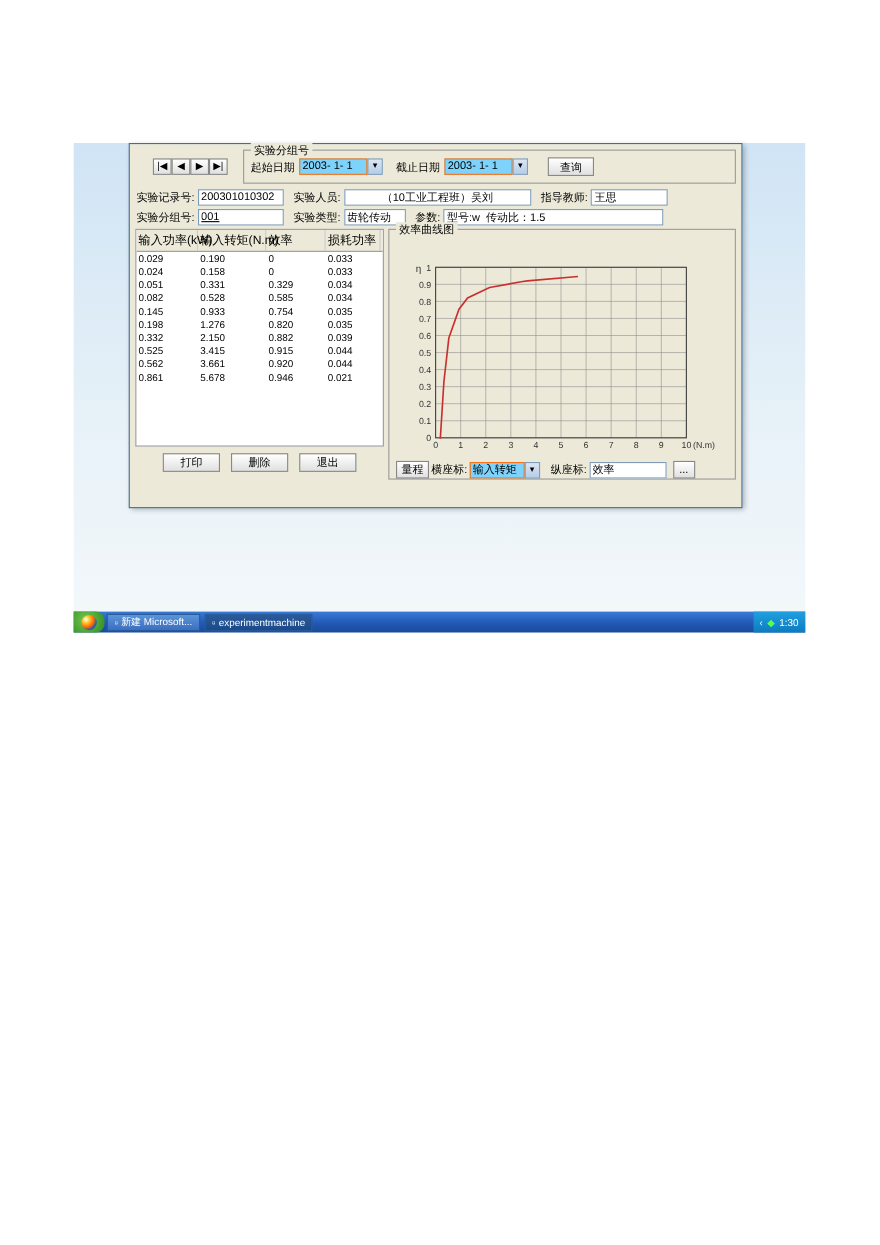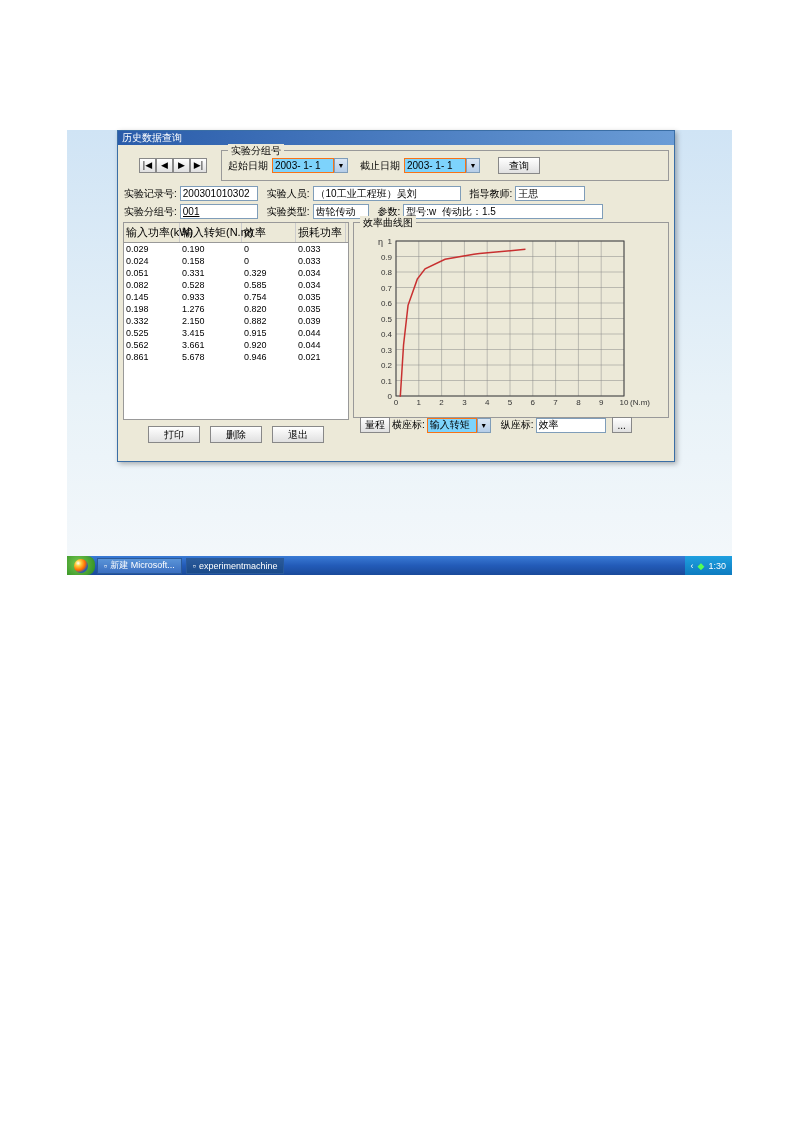--- a/index.html
+++ b/index.html
@@ -149,22 +149,22 @@
 .dg-row { display: flex; }
 .dg-row div { padding: 1px 2px; font-size: 9px; white-space: nowrap; }
 .c1 { width: 56px; } .c2 { width: 62px; } .c3 { width: 54px; } .c4 { width: 50px; }
 
 .action-btns { display: flex; gap: 10px; margin-top: 6px; justify-content: center; }
 .action-btns .btn { width: 52px; }
 
 .chart-group {
   border: 1px solid #999;
   position: relative;
-  padding: 8px 6px 4px;
-  height: 196px;
+  padding: 24px 6px 4px;
+  height: 228px;
 }
 
 .chart-area {
   position: relative;
   height: 182px;
   background: #ece9d8;
 }
 
 svg.chart { width: 100%; height: 100%; }
 
@@ -239,23 +239,20 @@
 }
 .tray-icon { font-size: 9px; }
 </style>
 </head>
 <body>
 
 <div class="screenshot-area">
   <div class="desktop">
 
     <div class="app-window">
-      <div class="title-bar">
-        <span>历史数据查询</span>
-      </div>
 
       <div class="window-body">
 
         <div class="nav-row">
           <div class="nav-btns">
             <div class="nav-btn">|◀</div>
             <div class="nav-btn">◀</div>
             <div class="nav-btn">▶</div>
             <div class="nav-btn">▶|</div>
           </div>
@@ -274,21 +271,21 @@
             </div>
             <button class="btn" style="margin-left:14px;">查询</button>
           </div>
         </div>
 
         <div class="form-rows">
           <div class="form-row">
             <span class="lbl">实验记录号:</span>
             <input class="txt-input" style="width: 78px;" value="200301010302">
             <span class="lbl" style="margin-left:6px;">实验人员:</span>
-            <input class="txt-input" style="width: 148px;" value="（10工业工程班）吴刘">
+            <input class="txt-input" style="width: 170px; text-align: center;" value="（10工业工程班）吴刘">
             <span class="lbl" style="margin-left:6px;">指导教师:</span>
             <input class="txt-input" style="width: 70px;" value="王思">
           </div>
           <div class="form-row">
             <span class="lbl">实验分组号:</span>
             <input class="txt-input" style="width: 78px; text-decoration: underline;" value="001">
             <span class="lbl" style="margin-left:6px;">实验类型:</span>
             <input class="txt-input" style="width: 56px;" value="齿轮传动">
             <span class="lbl" style="margin-left:6px;">参数:</span>
             <input class="txt-input" style="width: 200px;" value="型号:w  传动比：1.5">

